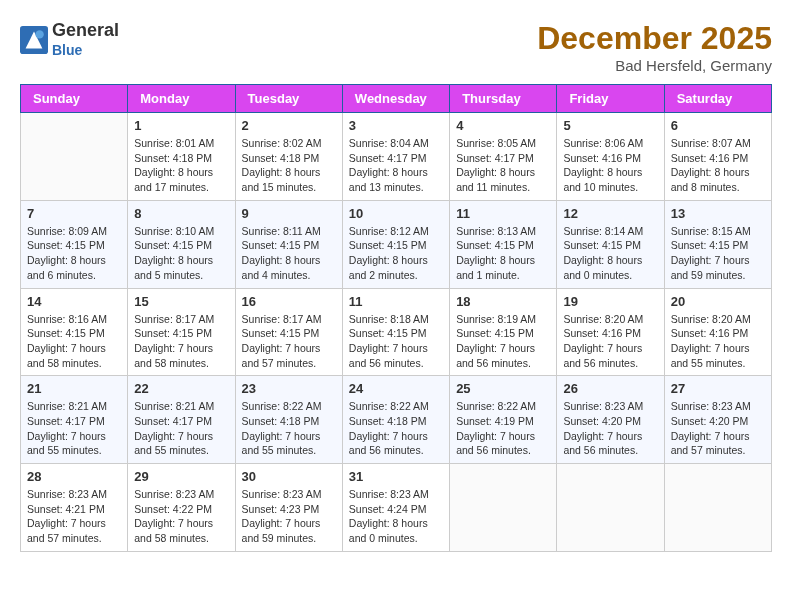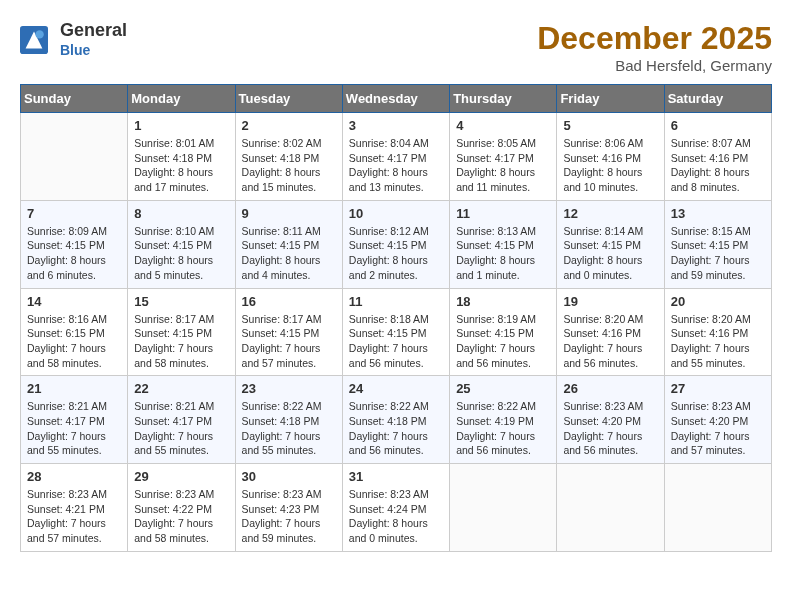--- a/index.html
+++ b/index.html
@@ -12,21 +12,21 @@
     }
     .header {
       display: flex;
       justify-content: space-between;
       align-items: flex-start;
       margin-bottom: 10px;
     }
     .logo {
       display: flex;
       align-items: center;
-      gap: 12px;
+      gap: 4px;
     }
     .logo-text-general {
       font-size: 18px;
       font-weight: bold;
       color: #333;
     }
     .logo-text-blue {
       font-size: 14px;
       font-weight: bold;
       color: #2e6db4;
@@ -46,25 +46,25 @@
     .location {
       font-size: 15px;
       color: #555;
     }
     .calendar {
       width: 100%;
       border-collapse: collapse;
       border: 1px solid #ccc;
     }
     .calendar th {
-      background-color: #737373;
+      background-color: #d946ef;
       color: #fff;
       font-size: 13px;
       font-weight: bold;
-      padding: 6px 3px;
+      padding: 6px 12px;
       text-align: left;
       border: 1px solid #2060a0;
     }
     .calendar td {
       vertical-align: top;
       border: 1px solid #ccc;
       padding: 5px 6px;
       width: 107px;
       min-height: 80px;
       background: #fff;
@@ -214,21 +214,21 @@
           <div class="day-info" style="white-space: pre-line;">Sunrise: 8:15 AM
 Sunset: 4:15 PM
 Daylight: 7 hours
 and 59 minutes.</div>
         </td>
       </tr>
       <tr>
         <td>
           <div class="day-number">14</div>
           <div class="day-info" style="white-space: pre-line;">Sunrise: 8:16 AM
-Sunset: 6:15 PM
+Sunset: 4:15 PM
 Daylight: 7 hours
 and 58 minutes.</div>
         </td>
         <td>
           <div class="day-number">15</div>
           <div class="day-info" style="white-space: pre-line;">Sunrise: 8:17 AM
 Sunset: 4:15 PM
 Daylight: 7 hours
 and 58 minutes.</div>
         </td>

